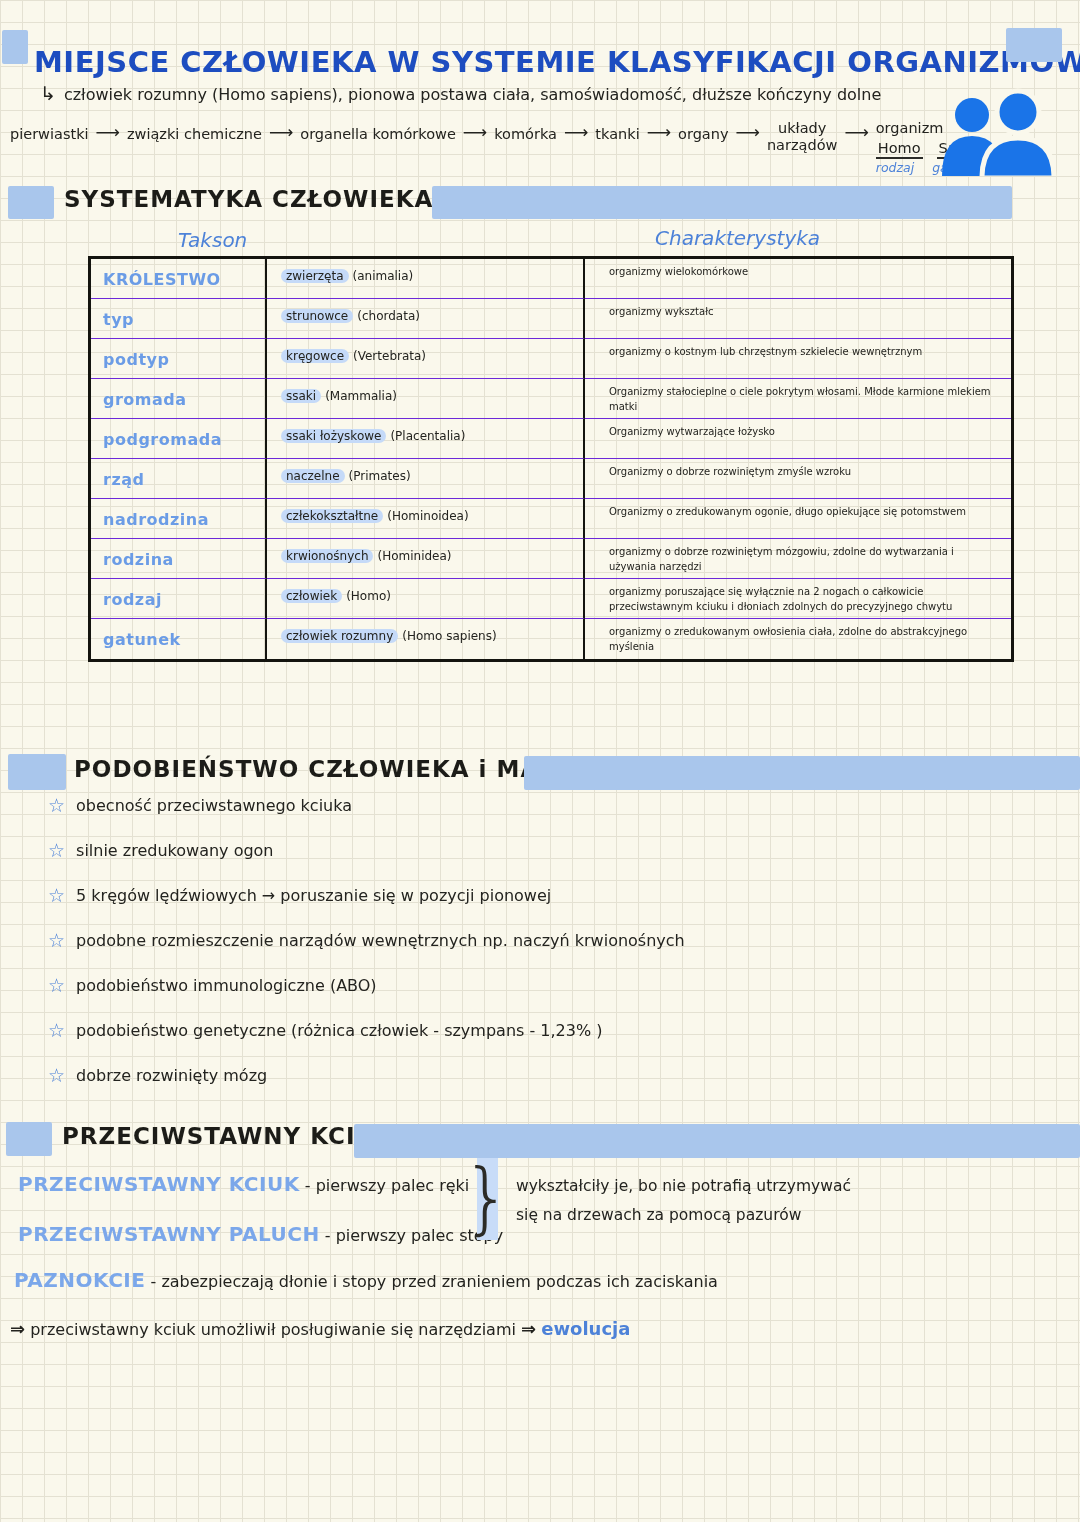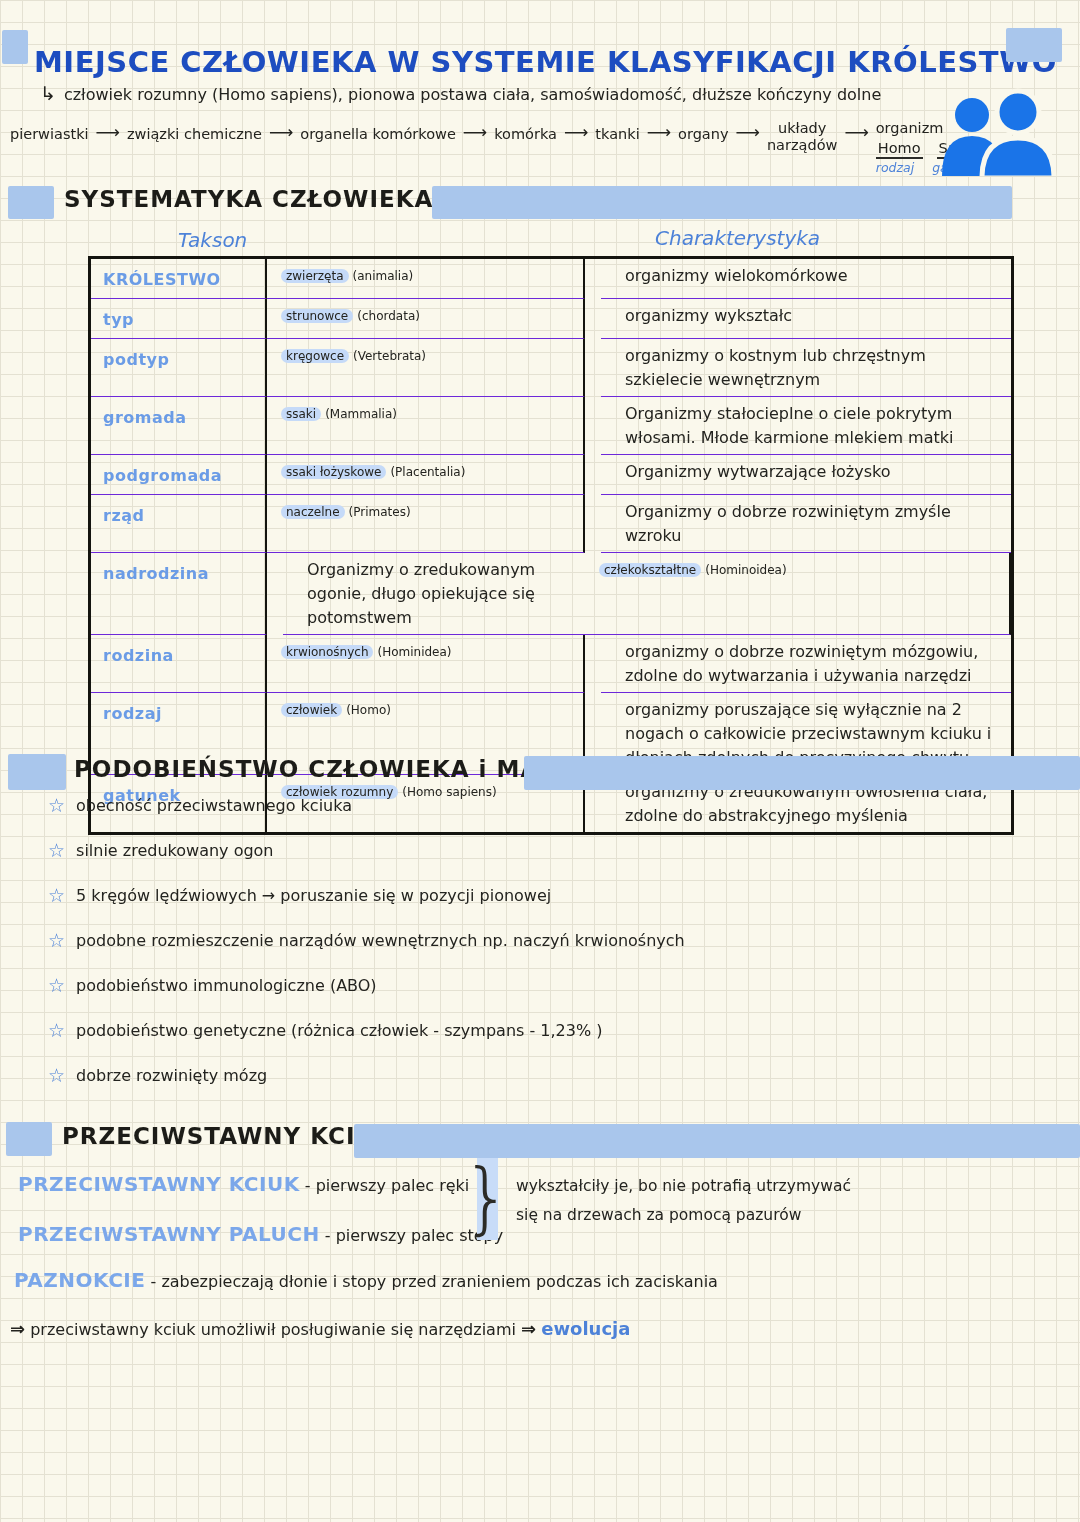--- a/index.html
+++ b/index.html
@@ -59,21 +59,21 @@
   .cell{border-bottom:1px solid #6d28d9;min-height:40px;box-sizing:border-box;}
   .cell.taxon{
     border-right:2.5px solid #14140f;
     color:#6b9ce6;font-size:16px;font-weight:600;letter-spacing:.5px;
     padding:11px 6px 6px 12px;
   }
   .cell.name{
     border-right:2.5px solid #14140f;
     font-size:12px;padding:10px 6px 6px 14px;
   }
-  .cell.desc{font-size:16px;line-height:1.5;padding:5px 8px 4px 24px;margin-left:16px;}
+  .cell.desc{font-size:10px;line-height:1.5;padding:5px 8px 4px 24px;}
   .sys-table .cell:nth-last-child(-n+3){border-bottom:none;}
   .hl-word{background:#c5daf8;border-radius:9px;padding:0 5px;}
   .latin{margin-left:4px;}
   
   .sim-list{position:absolute;top:796px;left:48px;list-style:none;margin:0;padding:0;}
   .sim-list li{height:45px;display:flex;align-items:flex-start;gap:11px;font-size:16px;}
   .star{color:#4d82d8;font-size:19px;line-height:1;padding-top:0;}
   
   .term{color:#7ba7ea;font-size:20px;font-weight:700;letter-spacing:.5px;}
   .def{font-size:16px;}
@@ -88,21 +88,21 @@
   .conclusion{position:absolute;top:1318px;left:10px;font-size:16px;}
   .conclusion .impl{font-size:18px;font-weight:600;}
   .evo{color:#4d82d8;font-weight:700;font-size:18px;}
 </style>
 </head>
 <body>
 
 <div class="paper"></div>
 
 <div class="hl-bar" style="top:30px;left:2px;width:26px;height:34px;"></div>
-<h1 class="page-title">MIEJSCE CZŁOWIEKA W SYSTEMIE KLASYFIKACJI KRÓLESTWO</h1>
+<h1 class="page-title">MIEJSCE CZŁOWIEKA W SYSTEMIE KLASYFIKACJI ORGANIZMÓW</h1>
 <div class="hl-bar" style="top:28px;left:1006px;width:56px;height:34px;"></div>
 
 <div class="subtitle">
   <span class="hook">↳</span><span>człowiek rozumny (Homo sapiens), pionowa postawa ciała, samoświadomość, dłuższe kończyny dolne</span>
 </div>
 
 <div class="flow">
   <span class="flow-step">pierwiastki</span>
     <span class="flow-arrow">⟶</span>
     <span class="flow-step">związki chemiczne</span>
@@ -163,22 +163,22 @@
     <div class="cell taxon">gromada</div>
     <div class="cell name"><span class="hl-word">ssaki</span><span class="latin">(Mammalia)</span></div>
     <div class="cell desc">Organizmy stałocieplne o ciele pokrytym włosami. Młode karmione mlekiem matki</div>
     <div class="cell taxon">podgromada</div>
     <div class="cell name"><span class="hl-word">ssaki łożyskowe</span><span class="latin">(Placentalia)</span></div>
     <div class="cell desc">Organizmy wytwarzające łożysko</div>
     <div class="cell taxon">rząd</div>
     <div class="cell name"><span class="hl-word">naczelne</span><span class="latin">(Primates)</span></div>
     <div class="cell desc">Organizmy o dobrze rozwiniętym zmyśle wzroku</div>
     <div class="cell taxon">nadrodzina</div>
+    <div class="cell name"><span class="hl-word">człekokształtne</span><span class="latin">(Hominoidea)</span></div>
     <div class="cell desc">Organizmy o zredukowanym ogonie, długo opiekujące się potomstwem</div>
-    <div class="cell name"><span class="hl-word">człekokształtne</span><span class="latin">(Hominoidea)</span></div>
     <div class="cell taxon">rodzina</div>
     <div class="cell name"><span class="hl-word">krwionośnych</span><span class="latin">(Hominidea)</span></div>
     <div class="cell desc">organizmy o dobrze rozwiniętym mózgowiu, zdolne do wytwarzania i używania narzędzi</div>
     <div class="cell taxon">rodzaj</div>
     <div class="cell name"><span class="hl-word">człowiek</span><span class="latin">(Homo)</span></div>
     <div class="cell desc">organizmy poruszające się wyłącznie na 2 nogach o całkowicie przeciwstawnym kciuku i dłoniach zdolnych do precyzyjnego chwytu</div>
     <div class="cell taxon">gatunek</div>
     <div class="cell name"><span class="hl-word">człowiek rozumny</span><span class="latin">(Homo sapiens)</span></div>
     <div class="cell desc">organizmy o zredukowanym owłosienia ciała, zdolne do abstrakcyjnego myślenia</div>
   </div>

